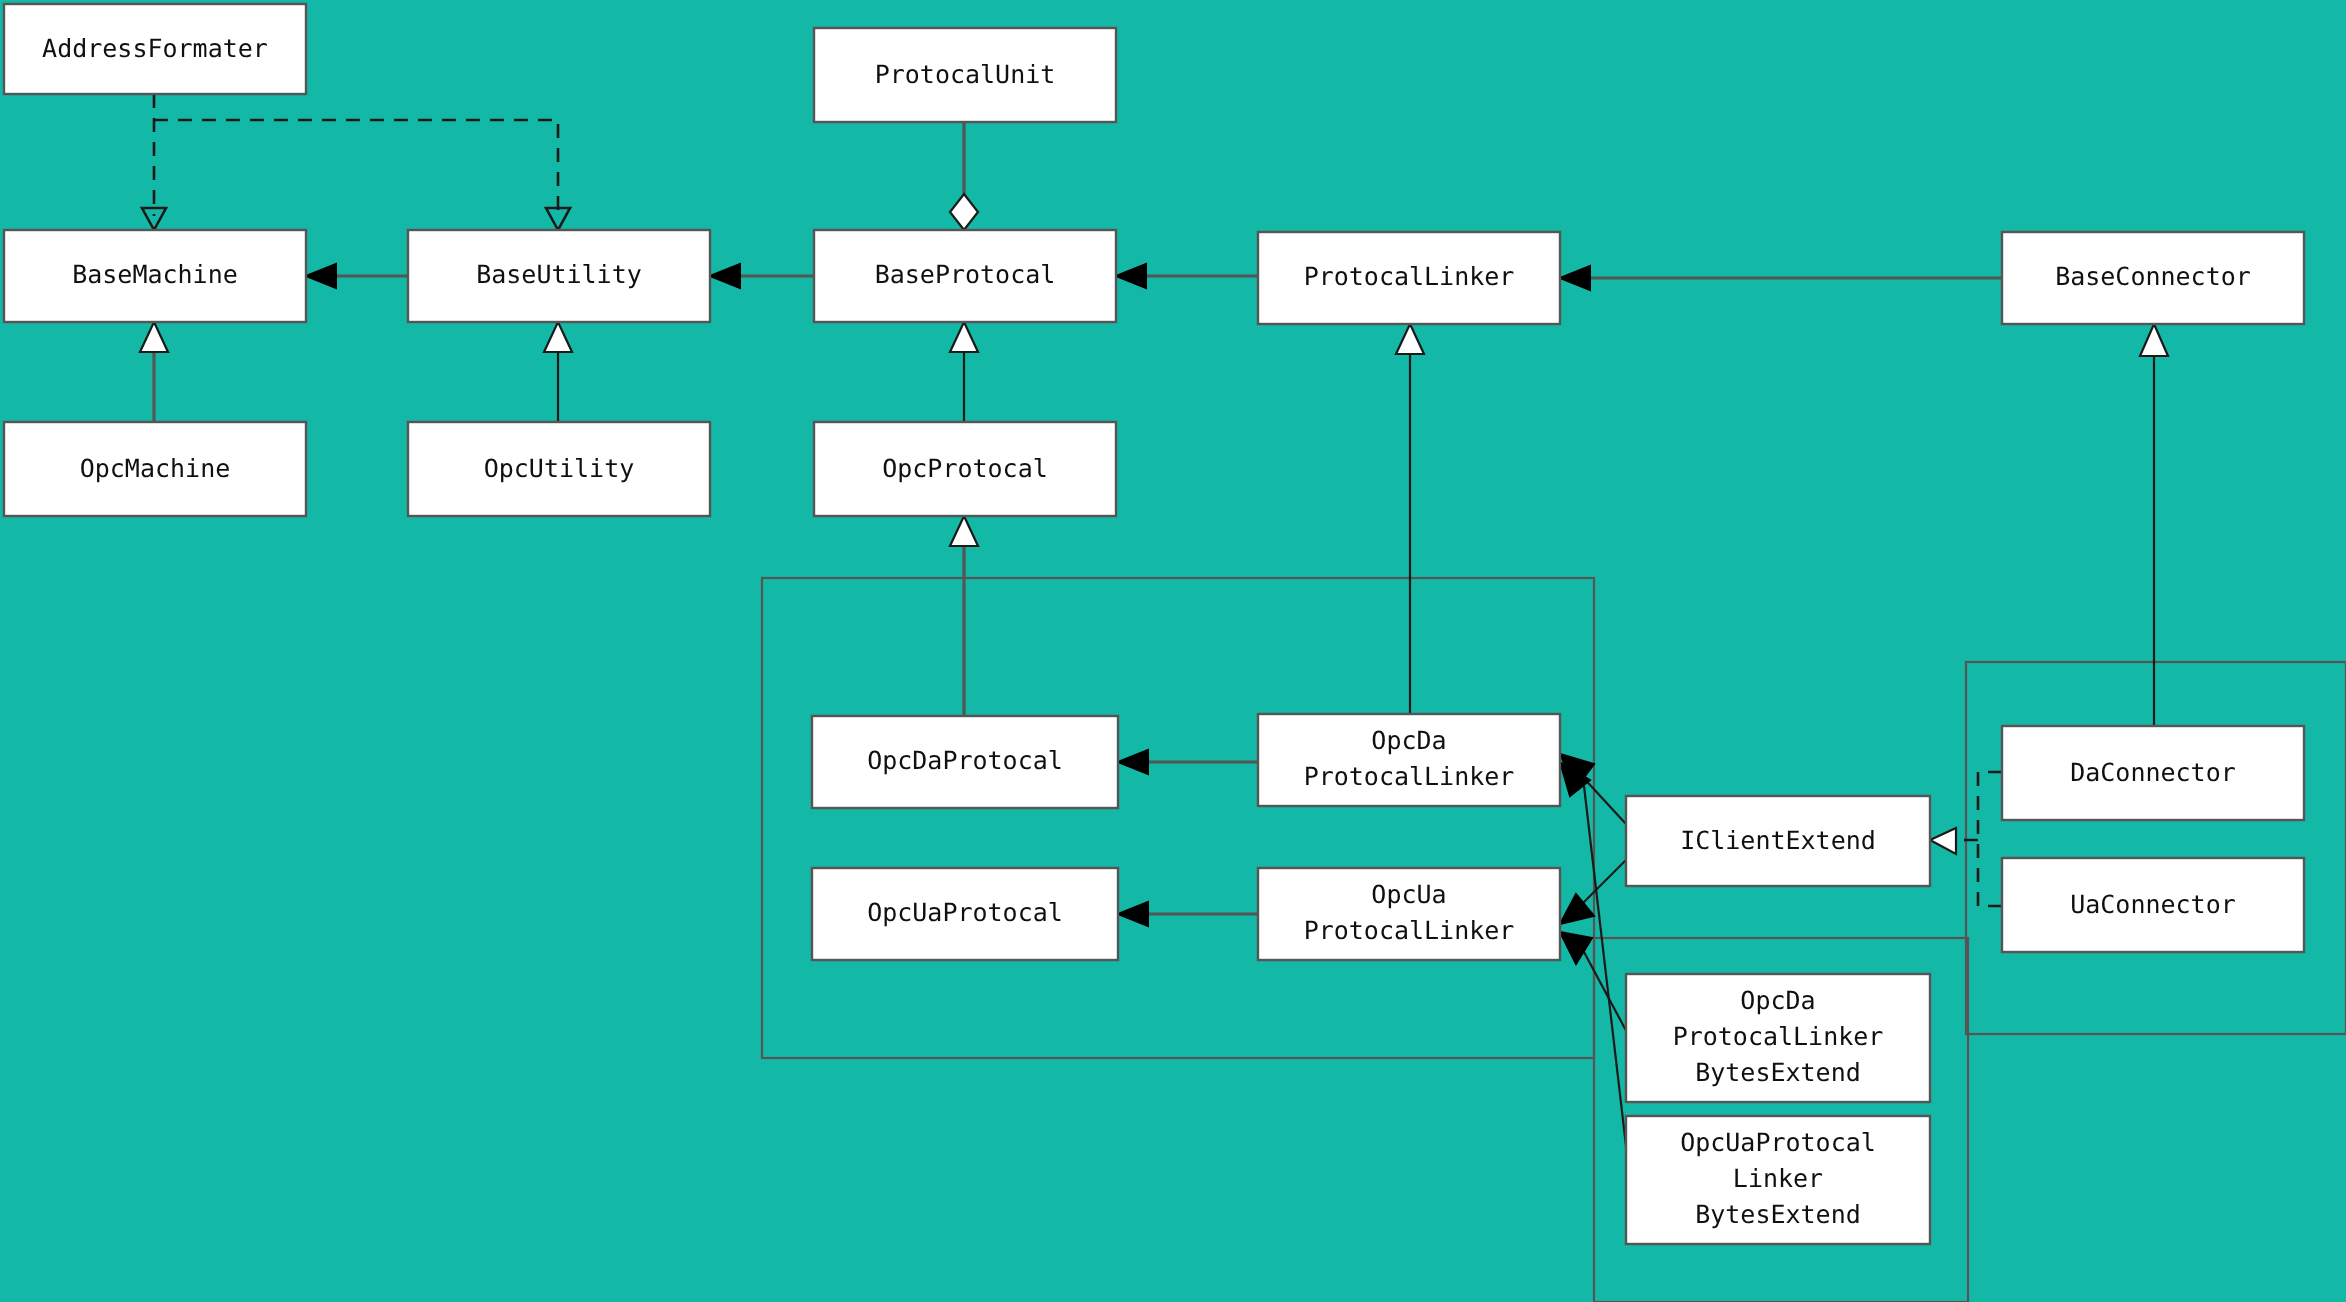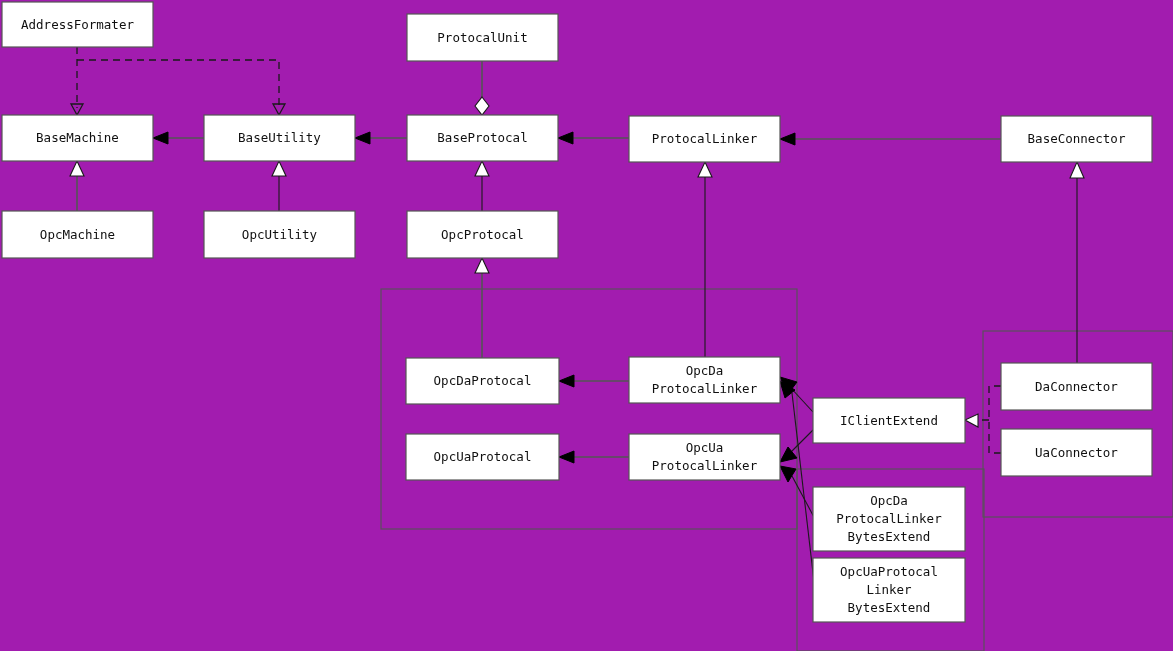--- a/index.html
+++ b/index.html
@@ -1,19 +1,19 @@
 <!DOCTYPE html>
 <html><head>
 <meta charset="utf-8">
 <style>
   html,body{margin:0;padding:0;background:#ffffff;}
   #diagram-root{
     position:relative;
     width:1173px;height:651px;
-    background:#a21caf;
+    background:#14b8a6;
     font-family:"DejaVu Sans Mono","Liberation Mono",monospace;
     overflow:hidden;
   }
   svg#canvas{position:absolute;left:0;top:0;width:1173px;height:651px;}
   .cls-box{fill:#ffffff;stroke:#555555;stroke-width:1.2;}
   .grp-box{fill:none;stroke:#555555;stroke-width:1.1;}
   .edge{stroke:#555555;stroke-width:1.6;fill:none;}
   .edge-thin{stroke:#1a1a1a;stroke-width:1.1;fill:none;}
   .edge-dash{stroke:#1a1a1a;stroke-width:1.3;fill:none;stroke-dasharray:7 5;}
   .tri-hollow{fill:#ffffff;stroke:#1a1a1a;stroke-width:1.1;}

